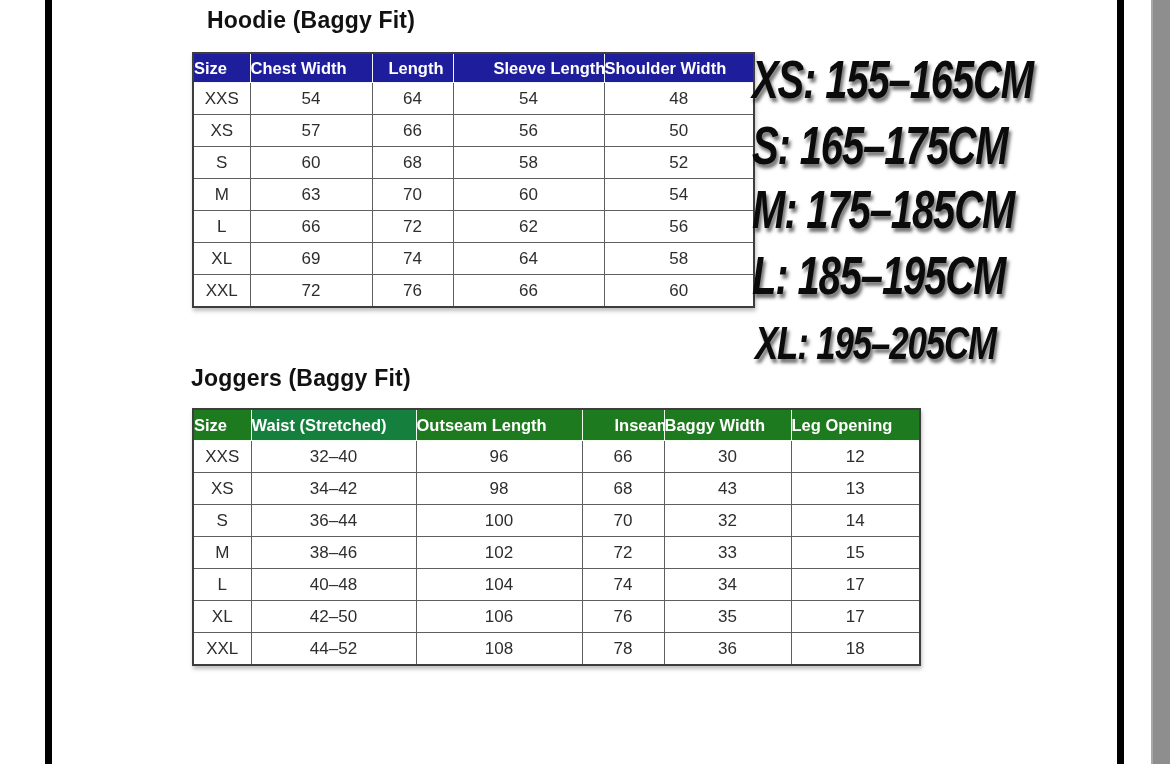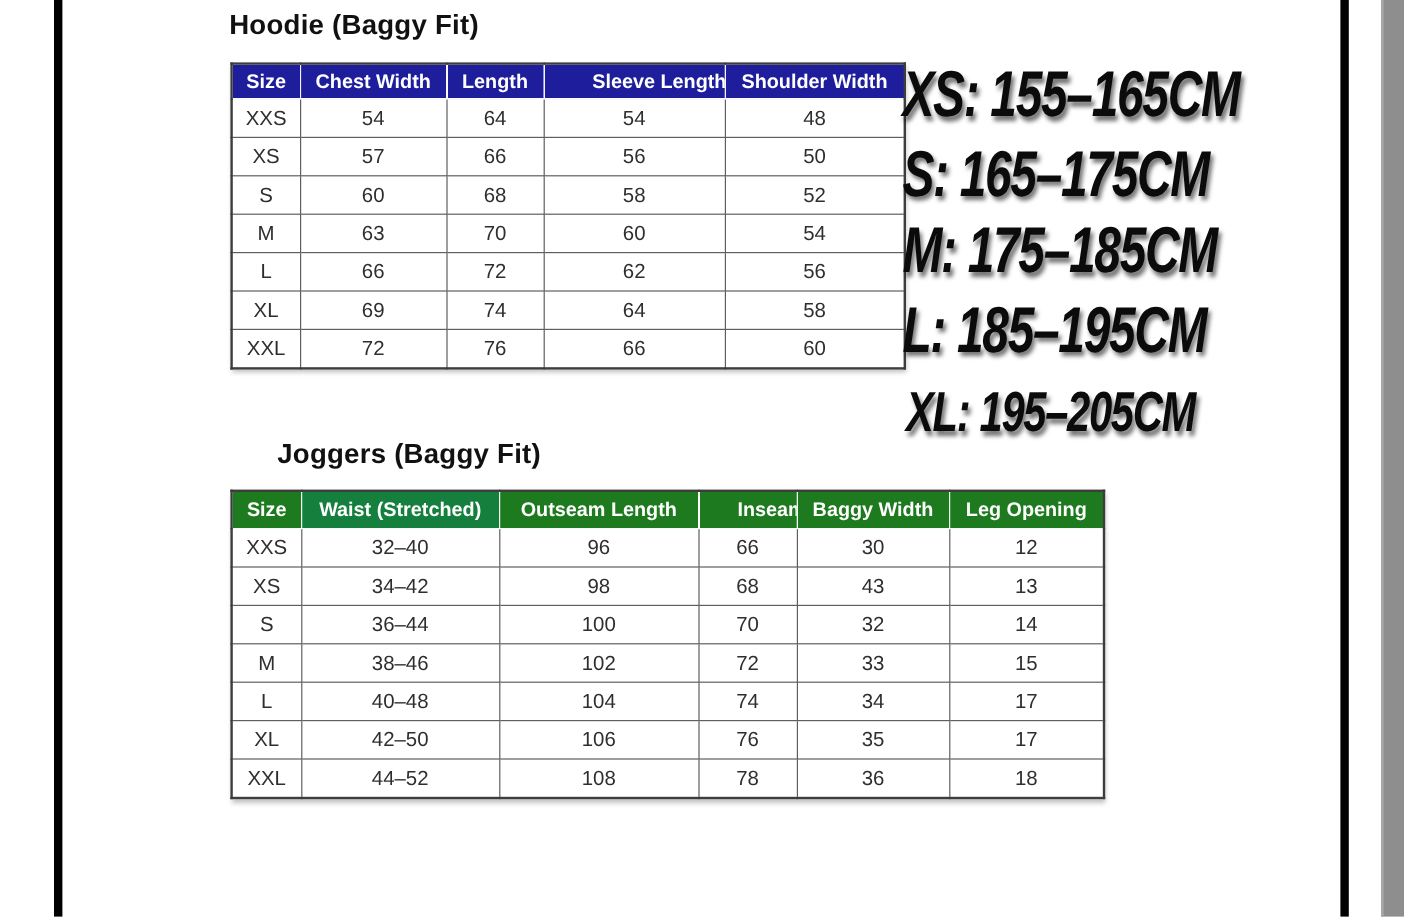--- a/index.html
+++ b/index.html
@@ -20,40 +20,40 @@
   
   .section-title {
     position: absolute;
     margin: 0;
     font-size: 23px;
     font-weight: bold;
     color: #111;
     letter-spacing: 0.2px;
     white-space: nowrap;
   }
-  #hoodie-title  { left: 191px; top: 7px; }
-  #joggers-title { left: 191px; top: 365px; margin-left: 40px; }
+  #hoodie-title  { left: 207px; top: 7px; }
+  #joggers-title { left: 191px; top: 365px; }
 
   
   table {
     position: absolute;
     border-collapse: collapse;
     table-layout: fixed;
     border: 2px solid #3d3d3d;
     box-shadow: 1px 3px 4px rgba(0,0,0,0.25);
     background: #fff;
   }
   #hoodie-table  { left: 192px; top: 52px;  width: 561px; }
   #joggers-table { left: 192px; top: 408px; width: 727px; }
 
   th {
     color: #ffffff;
     font-size: 16.5px;
     font-weight: bold;
-    text-align: center;
+    text-align: left;
     padding: 0;
     white-space: nowrap;
     overflow: hidden;
   }
   #hoodie-table th  { height: 28px; border: 1px solid rgba(235,235,255,0.55); }
   #joggers-table th { height: 30px; border: 1px solid rgba(235,255,235,0.55); }
 
   td {
     font-size: 17px;
     color: #2e2e2e;
@@ -99,21 +99,21 @@
       <col style="width: 57px;">
       <col style="width: 122px;">
       <col style="width: 81px;">
       <col style="width: 151px;">
       <col style="width: 150px;">
     </colgroup>
     <thead>
       <tr>
         <th style="background: rgb(30, 30, 156);">Size</th>
         <th style="background: rgb(30, 30, 156); margin-top: 14px;">Chest Width</th>
-        <th style="background: rgb(30, 30, 156);">Length</th>
+        <th style="background: rgb(30, 30, 156); padding-left: 16px;">Length</th>
         <th style="background: rgb(30, 30, 156); padding-left: 40px;">Sleeve Length</th>
         <th style="background: rgb(30, 30, 156);">Shoulder Width</th>
       </tr>
     </thead>
     <tbody>
       <tr>
         <td>XXS</td>
         <td>54</td>
         <td>64</td>
         <td>54</td>

